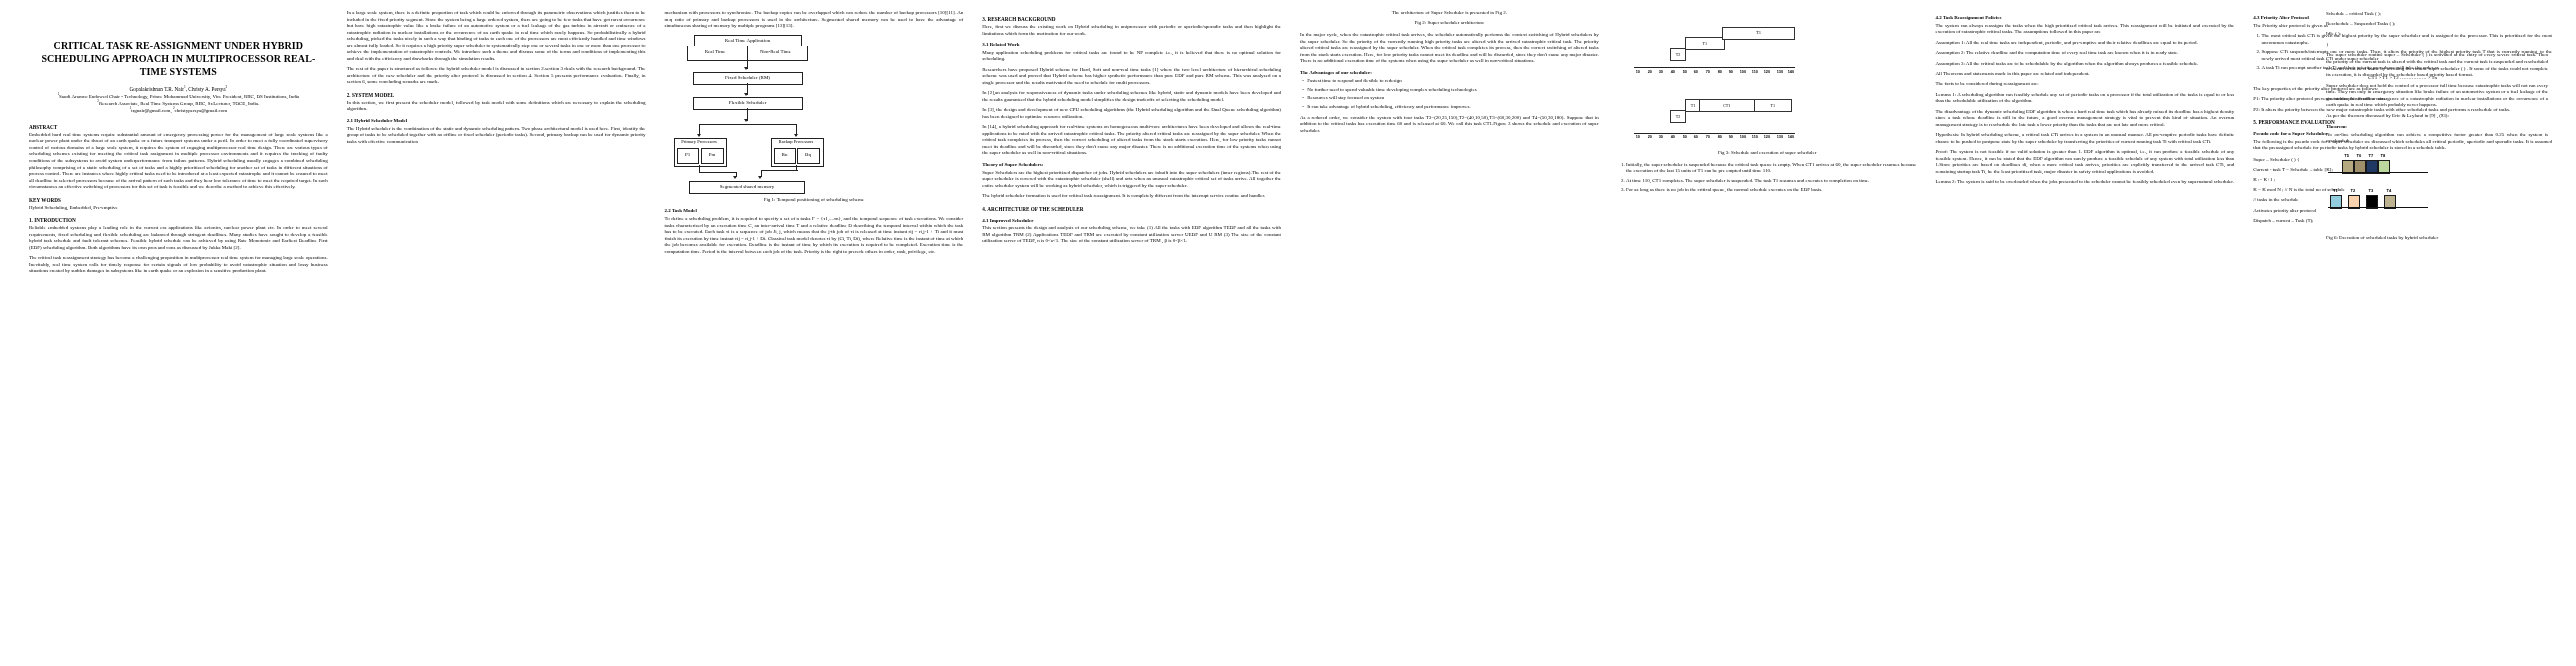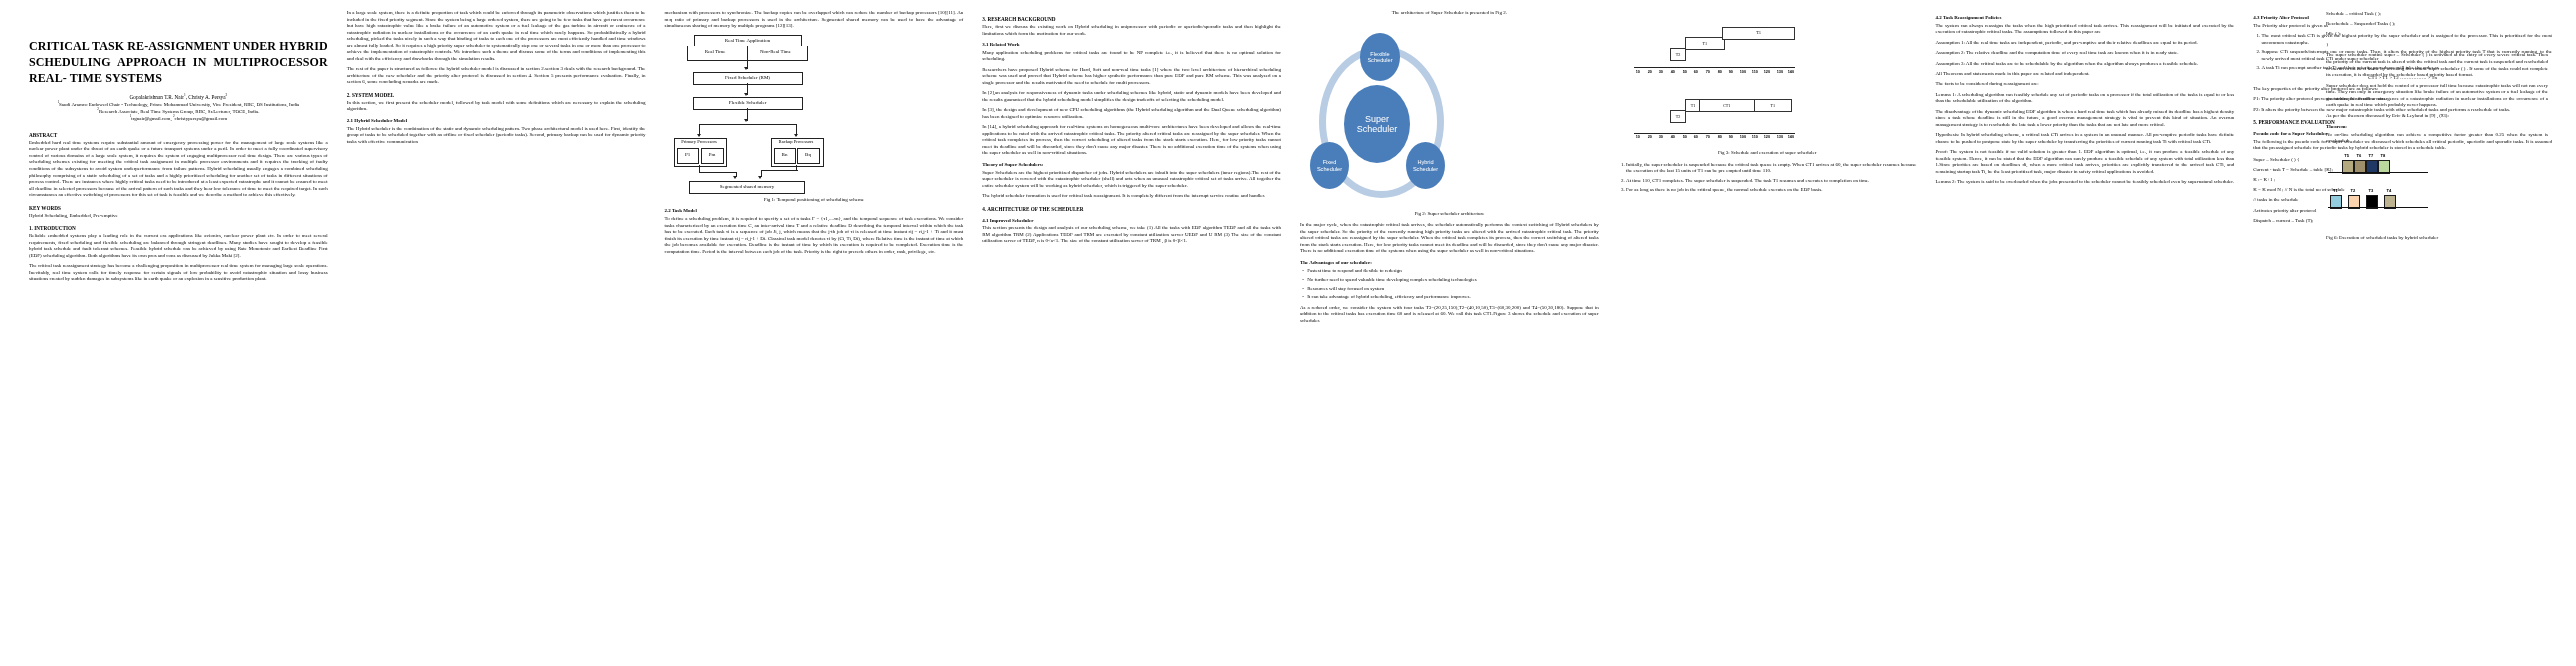--- a/index.html
+++ b/index.html
@@ -4,21 +4,21 @@
 <style>
   html,body{margin:0;padding:0;background:#ffffff;}
   body{width:2576px;height:667px;overflow:hidden;font-family:"Liberation Serif","DejaVu Serif",serif;color:#000;}
   .page{position:relative;width:2576px;height:667px;background:#fff;}
 
   
   .cols{position:absolute;top:10px;left:29px;width:2523px;height:650px;
         display:grid;grid-template-columns:repeat(8, 1fr);column-gap:19px;}
   .col{position:relative;font-size:5px;line-height:1.31;text-align:justify;}
 
-  h1.title{font-size:12px;font-weight:bold;line-height:1.32;margin:29px 0 0 0;letter-spacing:0.1px;}
+  h1.title{font-size:10px;font-weight:bold;text-align:center;line-height:1.32;margin:29px 0 0 0;letter-spacing:0.1px;}
   .authors{font-size:5.3px;text-align:center;margin-top:7.2px;line-height:1.42;}
   .affil{font-size:5px;text-align:center;line-height:1.42;}
   .emails{font-size:5px;text-align:center;line-height:1.42;}
   sup{font-size:.66em;vertical-align:super;line-height:0;}
 
   h2.sec{font-size:5.2px;font-weight:bold;margin:6.1px 0 1.1px 0;text-align:left;}
   h3.sub{font-size:5px;font-weight:bold;margin:5px 0 1.1px 0;text-align:left;}
   p{margin:0 0 3.9px 0;}
   .caption{font-size:5px;text-align:center;margin:3.3px 0 5px 0;}
   ol.num{margin:1.7px 0 3.9px 0;padding-left:8.3px;}
@@ -164,27 +164,20 @@
       <p>Super Schedulers are the highest prioritized dispatcher of jobs. Hybrid schedulers are inbuilt into the super schedulers (inner regions).The rest of the super scheduler is covered with the catastrophic scheduler (shell) and acts when an unusual catastrophic critical set of tasks arrive. All together the entire scheduler system will be working as hybrid scheduler, which is triggered by the super scheduler.</p>
       <p>The hybrid scheduler formation is used for critical task reassignment. It is completely different from the interrupt service routine and handler.</p>
       <h2 class="sec">4. ARCHITECTURE OF THE SCHEDULER</h2>
       <h3 class="sub">4.1 Improved Scheduler</h3>
       <p>This section presents the design and analysis of our scheduling scheme, we take (1) All the tasks with EDF algorithm TEDF and all the tasks with RM algorithm TRM (2) Applications TEDF and TRM are executed by constant utilization server UEDF and U RM (3) The size of the constant utilization server of TEDF, n is 0&lt;a&lt;1. The size of the constant utilization server of TRM , β is 0&lt;β&lt;1.</p>
     </div>
 
     <div class="col">
       <p style="text-align:center;">The architecture of Super Scheduler is presented in Fig 2.</p>
 
-      <div class="fig2">
-        <div class="ring" style="left:19px;top:22px;width:111px;height:138px;"></div>
-        <div class="ell" style="left:60px;top:9px;width:40px;height:48px;font-size:5.6px;">Flexible Scheduler</div>
-        <div class="ell" style="left:44px;top:61px;width:66px;height:78px;font-size:9px;">Super Scheduler</div>
-        <div class="ell" style="left:10px;top:118px;width:39px;height:47px;font-size:5.6px;">Fixed Scheduler</div>
-        <div class="ell" style="left:106px;top:118px;width:39px;height:47px;font-size:5.6px;">Hybrid Scheduler</div>
-      </div>
       <div class="caption">Fig 2: Super scheduler architecture</div>
 
       <p>In the major cycle, when the catastrophic critical task arrives, the scheduler automatically performs the context switching of Hybrid schedulers by the super scheduler. So the priority of the currently running high priority tasks are altered with the arrived catastrophic critical task. The priority altered critical tasks are reassigned by the super scheduler. When the critical task completes its process, then the correct switching of altered tasks from the stack starts execution. Here, for low priority tasks cannot meet its deadline and will be discarded, since they don't cause any major disaster. There is no additional execution time of the systems when using the super scheduler as well in non-critical situations.</p>
       <h3 class="sub">The Advantages of our scheduler:</h3>
       <ul class="dash">
         <li>Fastest time to respond and flexible to redesign</li>
         <li>No further need to spend valuable time developing complex scheduling technologies</li>
         <li>Resources will stay focused on system</li>
         <li>It can take advantage of hybrid scheduling, efficiency and performance improves.</li>
       </ul>

